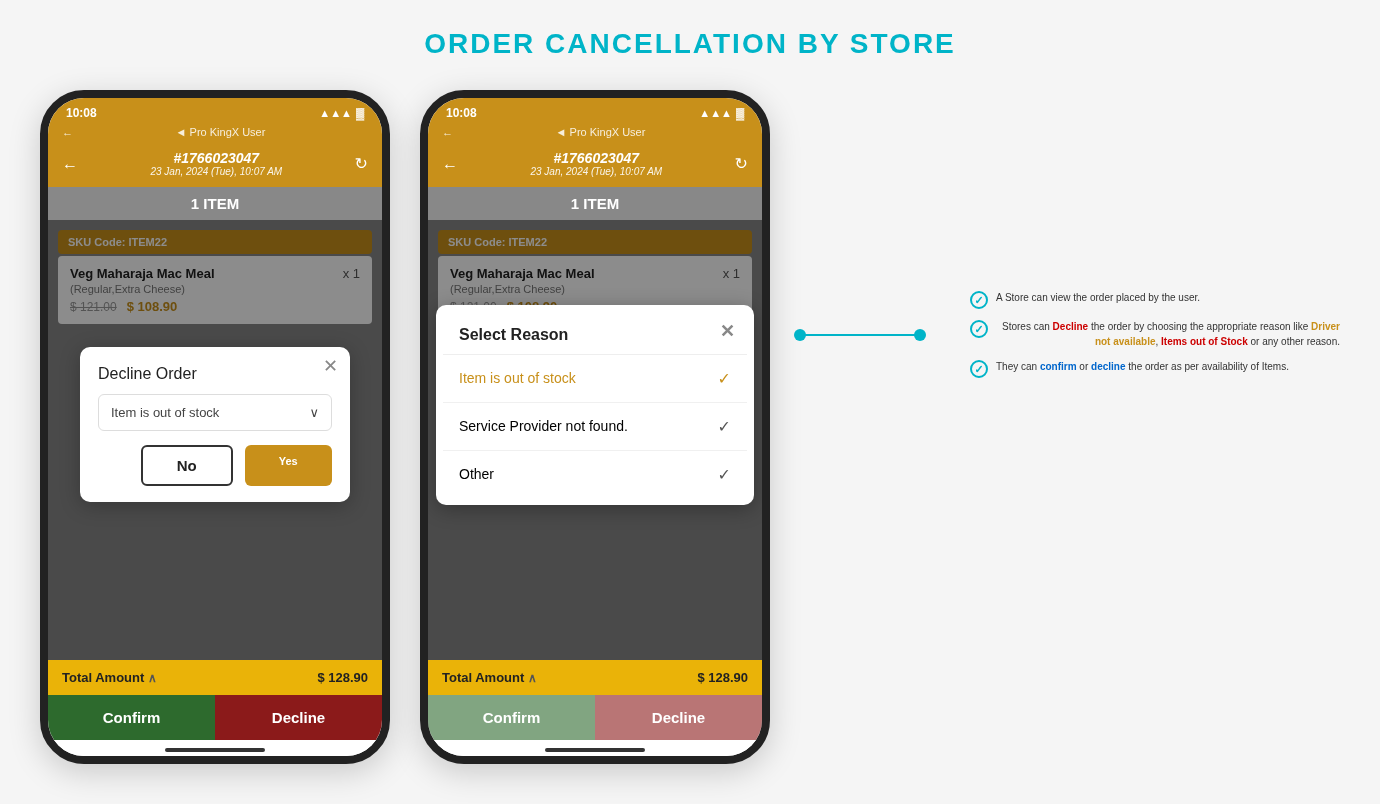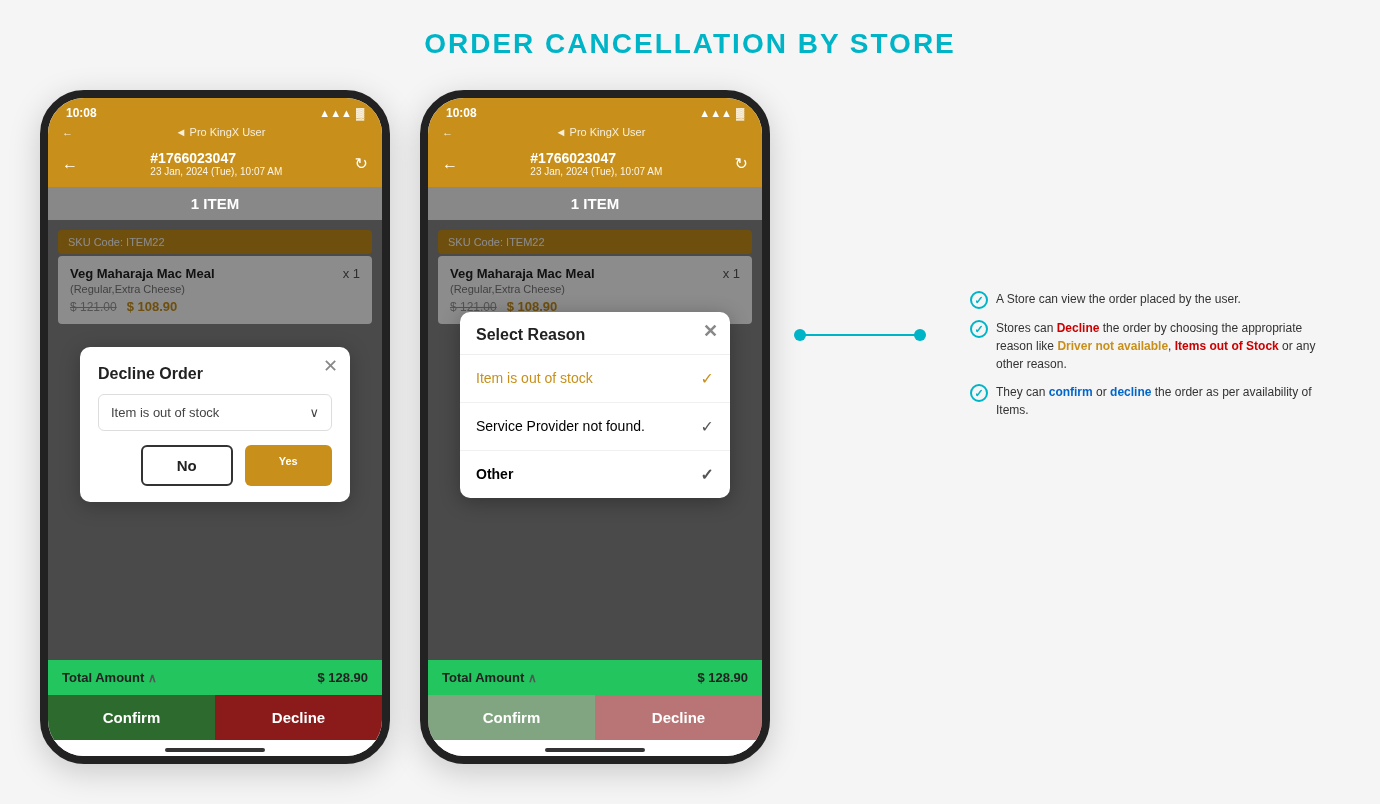--- a/index.html
+++ b/index.html
@@ -78,21 +78,22 @@
     
     .header-bar {
       background: #c8901a;
       color: #fff;
       display: flex;
       justify-content: space-between;
       align-items: center;
       padding: 6px 14px 10px;
     }
     .header-order-info {
-      text-align: left;
+      text-align: center;
+      font-style: italic;
     }
     .header-order-id {
       font-size: 14px;
       font-weight: 700;
     }
     .header-order-date {
       font-size: 10px;
       opacity: 0.9;
     }
     .header-refresh {
@@ -119,21 +120,21 @@
     }
 
     
     .sku-card {
       background: #c8901a;
       border-radius: 4px;
       padding: 6px 10px;
       margin-bottom: 2px;
       font-size: 11px;
       color: #fff;
-      font-weight: 400;
+      font-weight: 700;
     }
 
     
     .item-card {
       background: #fff;
       border-radius: 4px;
       padding: 10px 12px;
       margin-bottom: 3px;
       display: flex;
       justify-content: space-between;
@@ -187,21 +188,21 @@
       transform: translate(-50%, -60%);
       background: #fff;
       border-radius: 10px;
       padding: 18px 18px 16px;
       width: 270px;
       z-index: 20;
       box-shadow: 0 4px 20px rgba(0,0,0,0.25);
     }
     .dialog-title {
       font-size: 16px;
-      font-weight: 700;
+      font-weight: 400;
       color: #222;
       margin-bottom: 11px;
     }
     .dialog-close {
       position: absolute;
       top: 10px;
       right: 12px;
       font-size: 18px;
       color: #888;
       cursor: pointer;
@@ -250,22 +251,22 @@
     }
 
     
     .select-reason-dialog {
       position: absolute;
       top: 42%;
       left: 50%;
       transform: translate(-50%, -50%);
       background: #fff;
       border-radius: 10px;
-      padding: 0;
-      width: 270px;
+      padding: 7px;
+      width: 318px;
       z-index: 20;
       box-shadow: 0 4px 20px rgba(0,0,0,0.3);
       overflow: hidden;
     }
     .select-reason-header {
       padding: 14px 16px 10px;
       font-size: 16px;
       font-weight: 700;
       color: #222;
       border-bottom: 1px solid #eee;
@@ -278,34 +279,33 @@
       padding: 14px 16px;
       font-size: 14px;
       border-bottom: 1px solid #f0f0f0;
       cursor: pointer;
     }
     .reason-option.selected {
       color: #c8901a;
     }
     .reason-option:last-child {
       border-bottom: none;
-      font-weight: bold;
     }
     .check-icon {
       color: #c8901a;
       font-size: 16px;
     }
     .check-icon-grey {
       color: #555;
       font-size: 16px;
     }
 
     
     .footer-total {
-      background: #22c55e;
+      background: #eab308;
       display: flex;
       justify-content: space-between;
       align-items: center;
       padding: 10px 14px;
       font-size: 13px;
       font-weight: 600;
       color: #222;
     }
     .footer-chevron {
       font-size: 12px;
@@ -410,23 +410,24 @@
       flex-shrink: 0;
       margin-top: 1px;
     }
     .check-circle::after {
       content: '✓';
       color: #00b4c8;
       font-size: 11px;
       font-weight: 700;
     }
     .info-text {
-      font-size: 12px;
+      font-size: 10px;
       color: #333;
       line-height: 1.5;
+      text-align: right;
     }
     .info-text .highlight-blue {
       color: #0066cc;
       font-weight: 600;
     }
     .info-text .highlight-red {
       color: #cc0000;
       font-weight: 600;
     }
     .info-text .highlight-orange {

